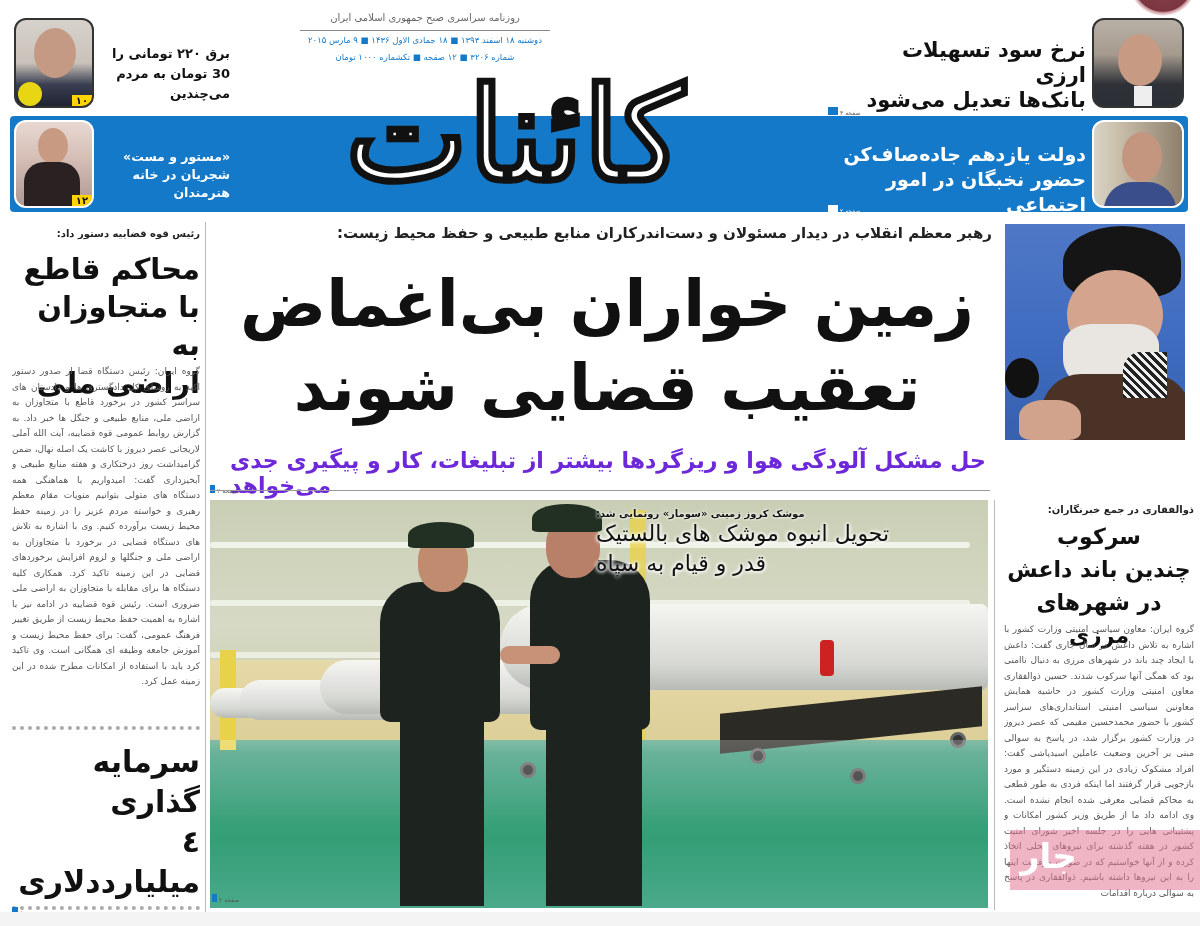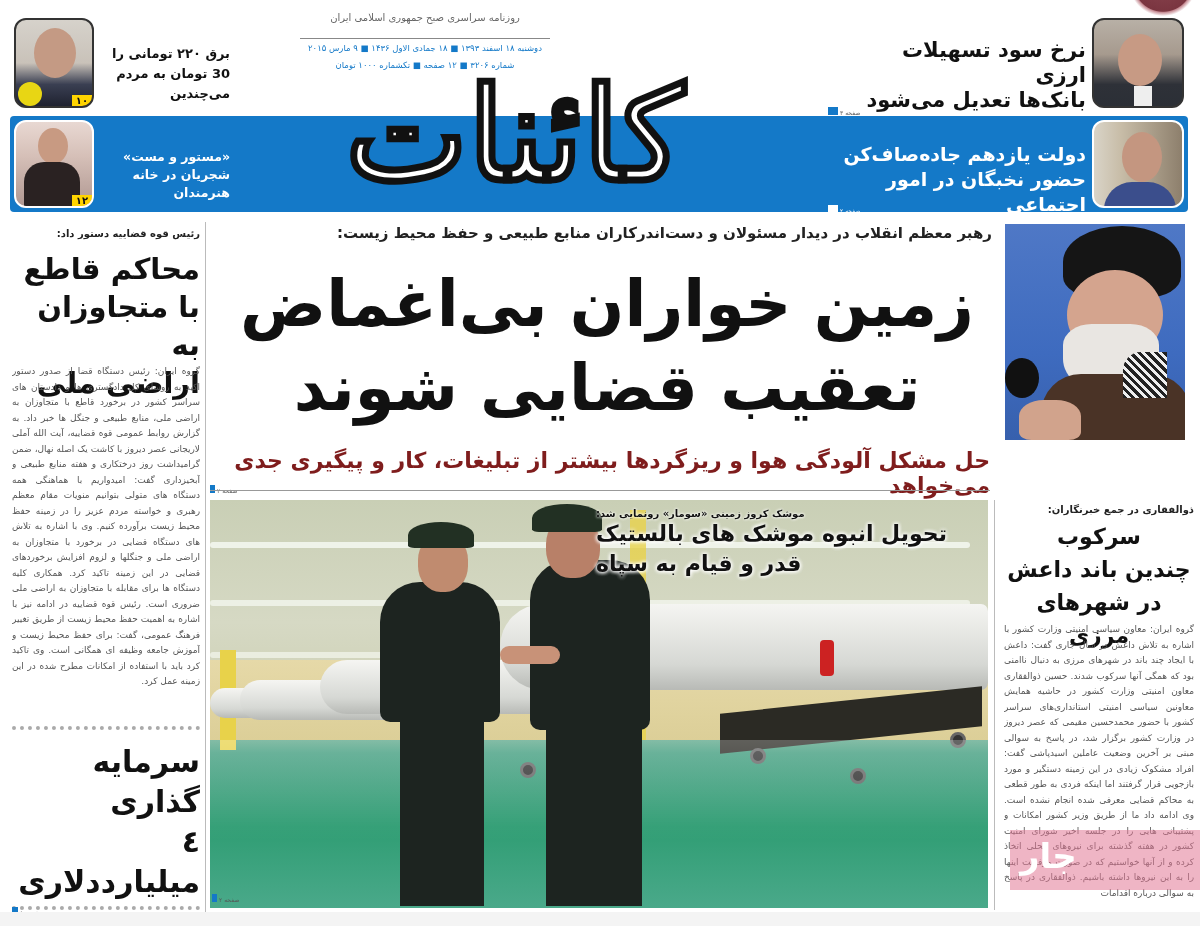--- a/index.html
+++ b/index.html
@@ -4,21 +4,21 @@
 <style>
 *{box-sizing:border-box;margin:0;padding:0}
 html,body{width:1200px;height:926px;overflow:hidden;background:#fff;font-family:"DejaVu Sans",sans-serif;color:#111}
 .page{position:relative;width:1200px;height:926px;background:#fff}
 .abs{position:absolute}
 .rtl{direction:rtl}
 
 .band{left:10px;top:116px;width:1178px;height:96px;background:#1479c8;border-radius:4px}
 
 .masthead-top{left:300px;top:12px;width:250px;text-align:center}
-.tagline{font-size:10px;color:#666;border-bottom:1px solid #888;padding-bottom:15px}
+.tagline{font-size:10px;color:#666;border-bottom:1px solid #888;padding-bottom:7px}
 .dateline{font-size:8.5px;color:#1479c8;margin-top:3px;line-height:13px}
 .logo{left:300px;top:60px;width:430px;height:150px;font-family:"DejaVu Serif",serif;font-size:130px;font-weight:bold;color:#fff;-webkit-text-stroke:3px #111;line-height:150px;text-align:center;direction:rtl;letter-spacing:-4px}
 
 .thumb{border:2px solid #333;border-radius:12px;overflow:hidden}
 .face{position:absolute;border-radius:50%}
 .pagebadge{position:absolute;right:0;bottom:0;background:#ffd400;color:#111;font-size:10px;font-weight:bold;padding:0 4px}
 .teaser{font-weight:bold;line-height:25px;text-align:right;direction:rtl}
 .pageref{display:inline-block;width:10px;height:8px;background:#1479c8;vertical-align:middle}
 .pageref.w{background:#fff}
 .pref-txt{font-size:6px;color:#555;margin-left:2px}
@@ -30,21 +30,21 @@
 
 .photo{left:210px;top:500px;width:778px;height:408px;overflow:hidden;background:linear-gradient(180deg,#c9cfb5 0%,#d6d9c4 30%,#cfd2b8 45%,#3f9c7d 62%,#2f9d73 80%,#4aa98a 100%)}
 .ceil{position:absolute;left:0;height:6px;background:#f3f6ee;border-radius:3px}
 .missile{position:absolute;background:linear-gradient(180deg,#f5f5f2,#d6d8d4 70%,#b8bab6);border-radius:60px 10px 10px 60px}
 .man{position:absolute;background:#1d2420}
 .cap{position:absolute;background:#223023;border-radius:50% 50% 10% 10%}
 .head{position:absolute;background:#c08b6f;border-radius:45%}
 .cart{position:absolute;background:#2b2a24}
 .wheel{position:absolute;width:16px;height:16px;border-radius:50%;background:#333;border:3px solid #666}
 .photo-kicker{font-size:10px;font-weight:bold;color:#111;text-shadow:0 0 3px #fff,0 0 3px #fff}
-.photo-title{font-size:22px;font-weight:bold;color:#111;line-height:30px;text-shadow:0 0 4px #fff,0 0 4px #fff,0 0 4px #fff}
+.photo-title{font-size:22px;font-weight:normal;color:#111;line-height:30px;text-shadow:0 0 4px #fff,0 0 4px #fff,0 0 4px #fff}
 .stamp{left:1010px;top:830px;width:202px;height:60px;background:rgba(226,120,150,.55);clip-path:polygon(0 0,100% 0,100% 100%,85% 100%,90% 115%,70% 100%,0 100%)}
 .stamp-text{position:absolute;left:10px;top:6px;font-size:34px;font-weight:bold;color:#fff;direction:rtl}
 </style>
 </head>
 <body>
 
 <div class="page">
 
   <div class="abs band"></div>
 
@@ -101,21 +101,21 @@
   </div>
 
   <div class="abs vrule" style="left:205px;top:222px;height:690px"></div>
   <div class="abs vrule" style="left:994px;top:500px;height:410px"></div>
 
   <div class="abs kicker" style="left:222px;top:224px;width:770px;font-size:15px">رهبر معظم انقلاب در دیدار مسئولان و دست‌اندرکاران منابع طبیعی و حفظ محیط زیست:</div>
   <div class="abs rtl" style="left:222px;top:262px;width:770px;text-align:center;font-weight:bold;font-size:64px;line-height:84px;letter-spacing:-1px">
     <div>زمین خواران بی‌اغماض</div>
     <div>تعقیب قضایی شوند</div>
   </div>
-  <div class="abs rtl" style="left:230px;top:448px;width:760px;text-align:right;font-size:22px;font-weight:bold;color:#7f1d1d">حل مشکل آلودگی هوا و ریزگردها بیشتر از تبلیغات، کار و پیگیری جدی می‌خواهد</div>
+  <div class="abs rtl" style="left:230px;top:448px;width:760px;text-align:left;font-size:22px;font-weight:bold;color:#6d28d9">حل مشکل آلودگی هوا و ریزگردها بیشتر از تبلیغات، کار و پیگیری جدی می‌خواهد</div>
   <div class="abs" style="left:210px;top:478px"><span class="pageref" style="width:5px"></span><span class="pref-txt">صفحه ۲</span></div>
   <div class="abs" style="left:210px;top:490px;width:780px;height:1px;background:#999"></div>
 
   <div class="abs" style="left:1005px;top:224px;width:180px;height:216px;overflow:hidden;background:linear-gradient(180deg,#4f78c6 0%,#3e6bbf 60%,#3760ad 100%)">
     <div class="abs" style="left:58px;top:2px;width:118px;height:72px;background:#151515;border-radius:50% 50% 30% 30%"></div>
     <div class="face" style="left:62px;top:46px;width:96px;height:90px;background:#d4a48e"></div>
     <div class="abs" style="left:58px;top:100px;width:96px;height:70px;background:#e9e6e2;border-radius:30% 30% 50% 50%"></div>
     <div class="abs" style="left:36px;top:150px;width:150px;height:70px;background:#4a3326;border-radius:40px 40px 0 0"></div>
     <div class="abs" style="left:118px;top:128px;width:44px;height:46px;background:repeating-linear-gradient(45deg,#222 0 3px,#eee 3px 6px);border-radius:40% 0 0 0"></div>
     <div class="abs" style="left:0;top:134px;width:34px;height:40px;background:#111;border-radius:50%"></div>

